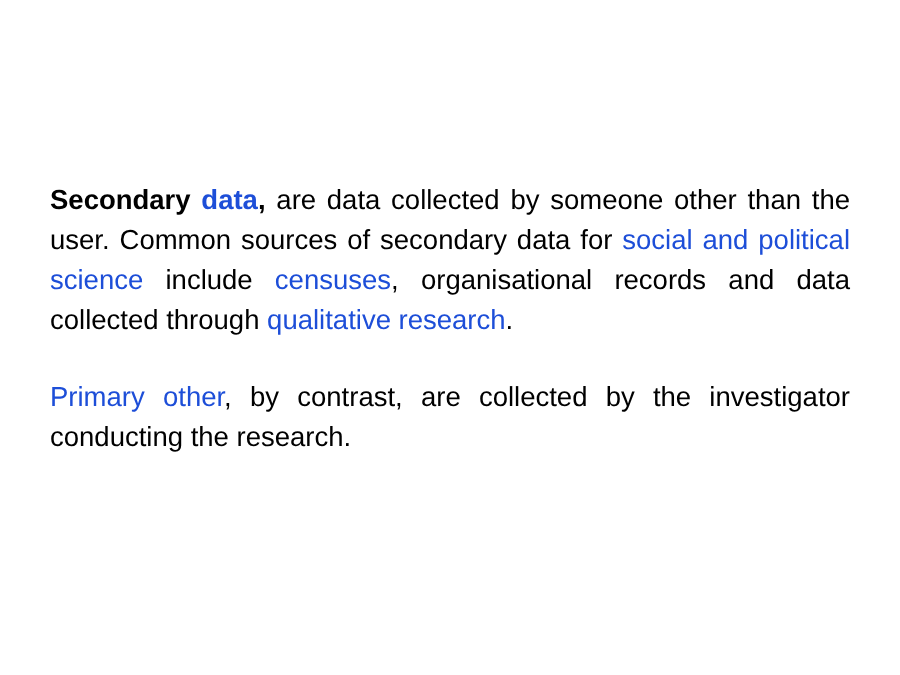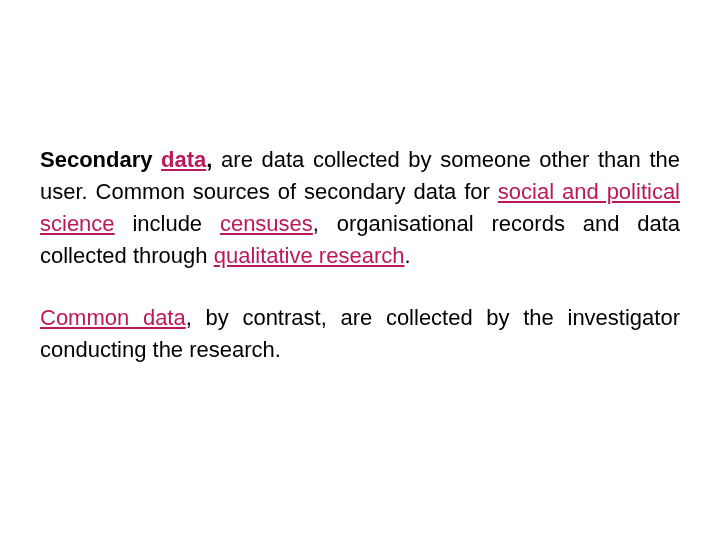--- a/index.html
+++ b/index.html
@@ -29,31 +29,30 @@
       color: #000000;
       text-align: justify;
       margin-bottom: 30px;
     }
 
     .paragraph span {
       display: inline;
     }
 
     .link-blue {
-      color: #be185d;
-      text-decoration: underline;
+      color: #1d4ed8;
     }
 
     .bold {
       font-weight: bold;
     }
   </style>
 </head>
 <body>
 
 <div class="content-area">
   <p class="paragraph">
     <span class="bold">Secondary </span><span class="bold link-blue">data</span><span class="bold">,</span><span> are data collected by someone other than the user. Common sources of secondary data for </span><span class="link-blue">social and political science</span><span> include </span><span class="link-blue">censuses</span><span>, organisational records and data collected through </span><span class="link-blue">qualitative research</span><span>.</span>
   </p>
   <p class="paragraph">
-    <span class="link-blue">Common data</span><span>, by contrast, are collected by the investigator conducting the research.</span>
+    <span class="link-blue">Primary other</span><span>, by contrast, are collected by the investigator conducting the research.</span>
   </p>
 </div>
 
 </body></html>

